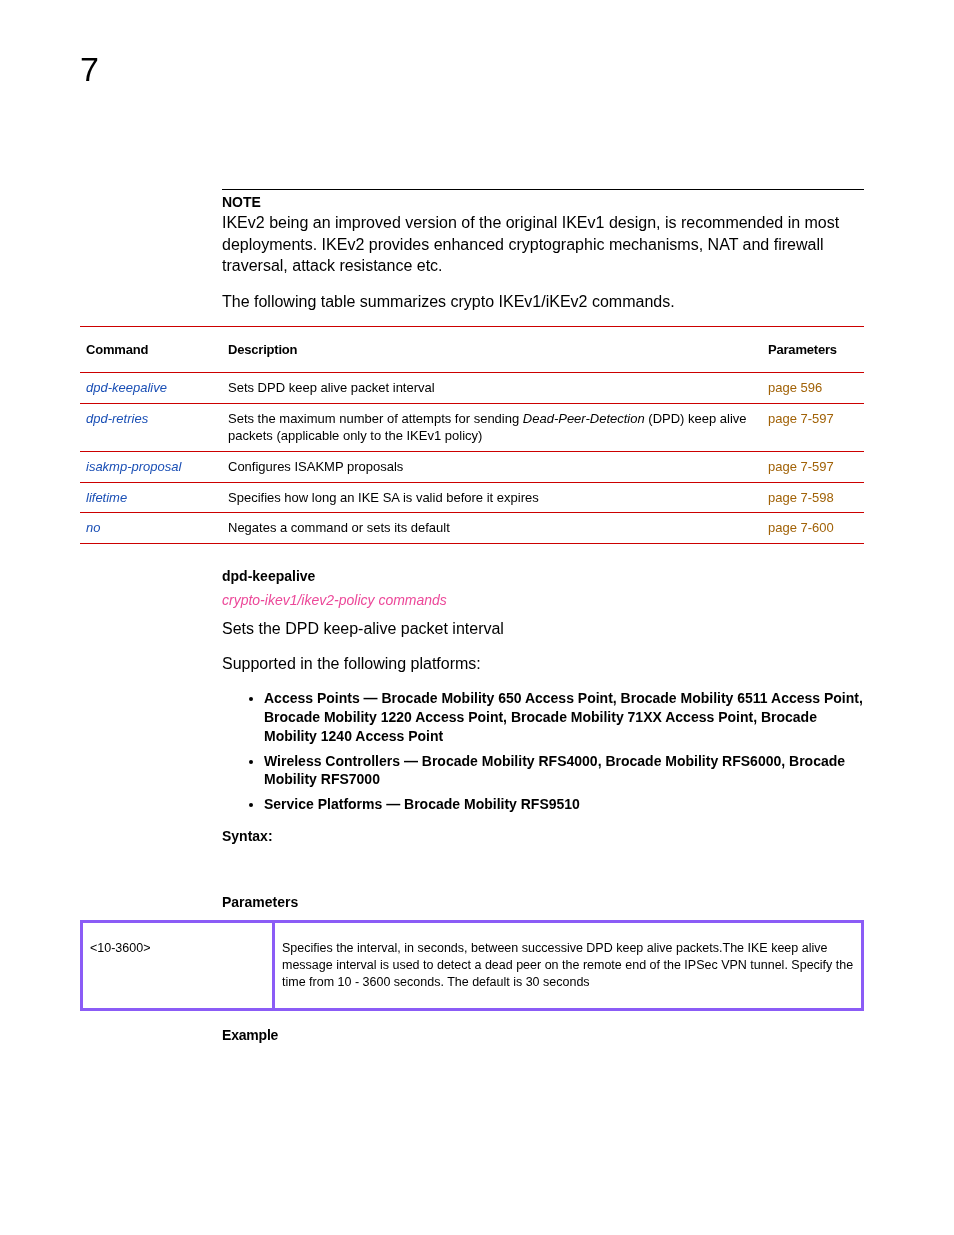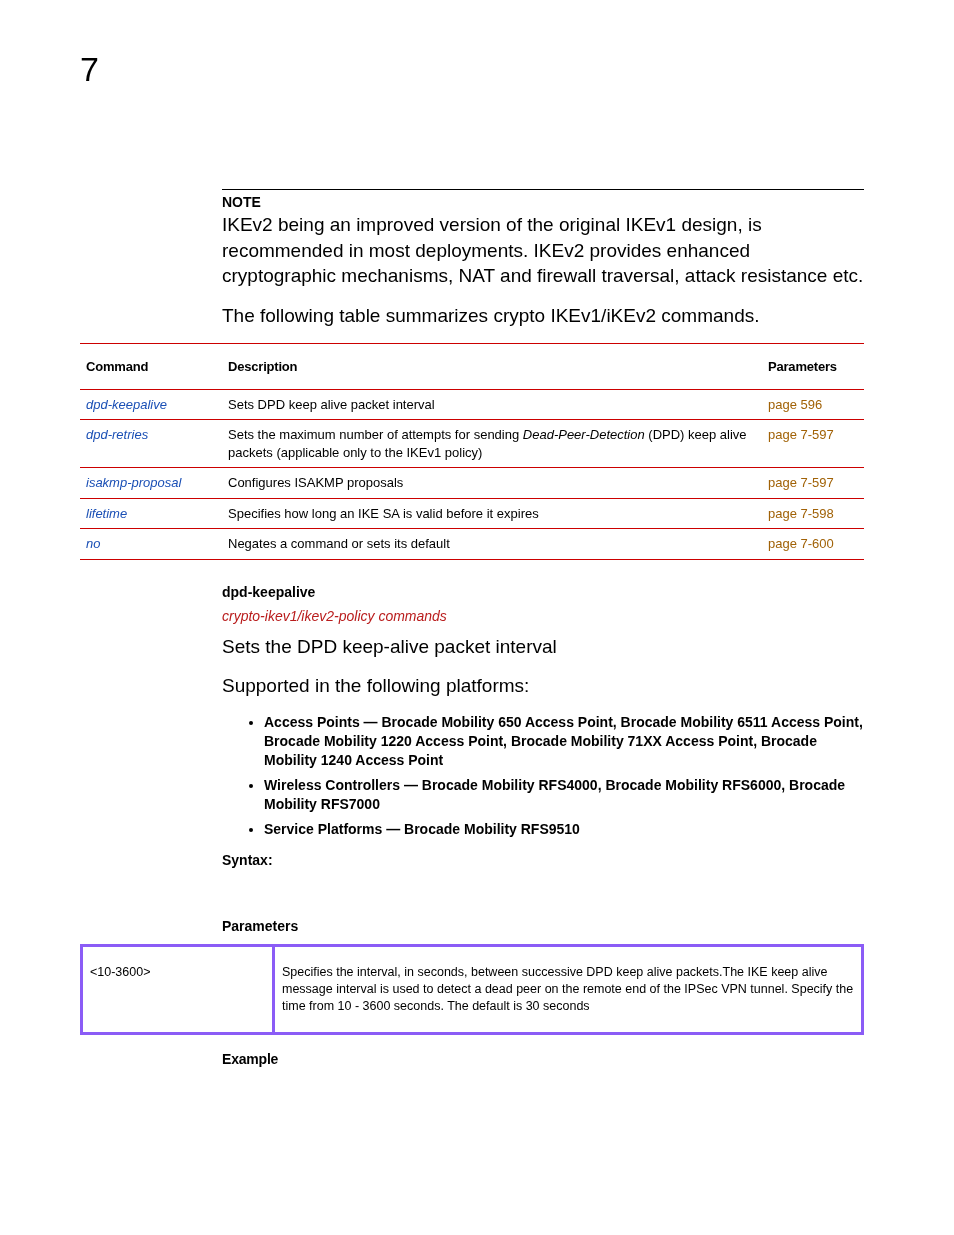--- a/index.html
+++ b/index.html
@@ -22,21 +22,21 @@
   .note-rule {
     border-top: 1.5px solid #000;
     margin-bottom: 3px;
   }
   .note-label {
     font-weight: bold;
     font-size: 14px;
     margin-top: 4px;
   }
   .note-text, .body-text {
-    font-size: 19px;
+    font-size: 16px;
     line-height: 1.35;
     margin: 2px 0 14px 0;
   }
   .body-text { margin-top: 10px; margin-bottom: 14px; }
   .cmd-table {
     width: 100%;
     border-collapse: collapse;
     font-size: 13px;
     margin-bottom: 24px;
     margin-left: -142px;
@@ -63,21 +63,21 @@
   .col-ref { width: 90px; text-align: left; }
   .link { color: #1a4fb5; font-style: italic; }
   .link-ref { color: #a16207; }
   .section-heading {
     font-weight: bold;
     font-size: 14px;
     margin: 10px 0 8px 0;
   }
   .subhead-link {
     font-style: italic;
-    color: #b91c1c;
+    color: #ec4899;
     font-size: 14px;
     margin-bottom: 10px;
   }
   ul.bullets {
     margin: 6px 0 14px 42px;
     padding: 0;
     font-weight: bold;
   }
   ul.bullets li {
     font-size: 14px;

